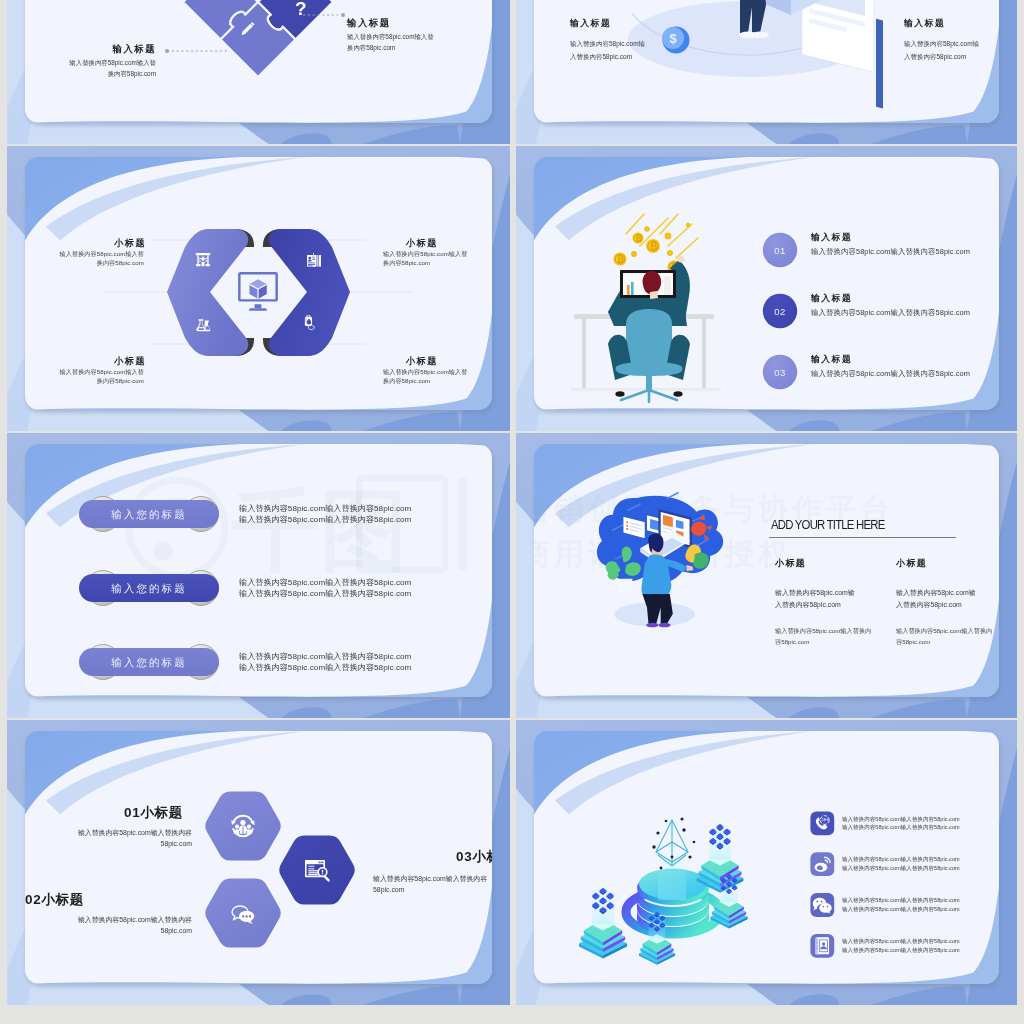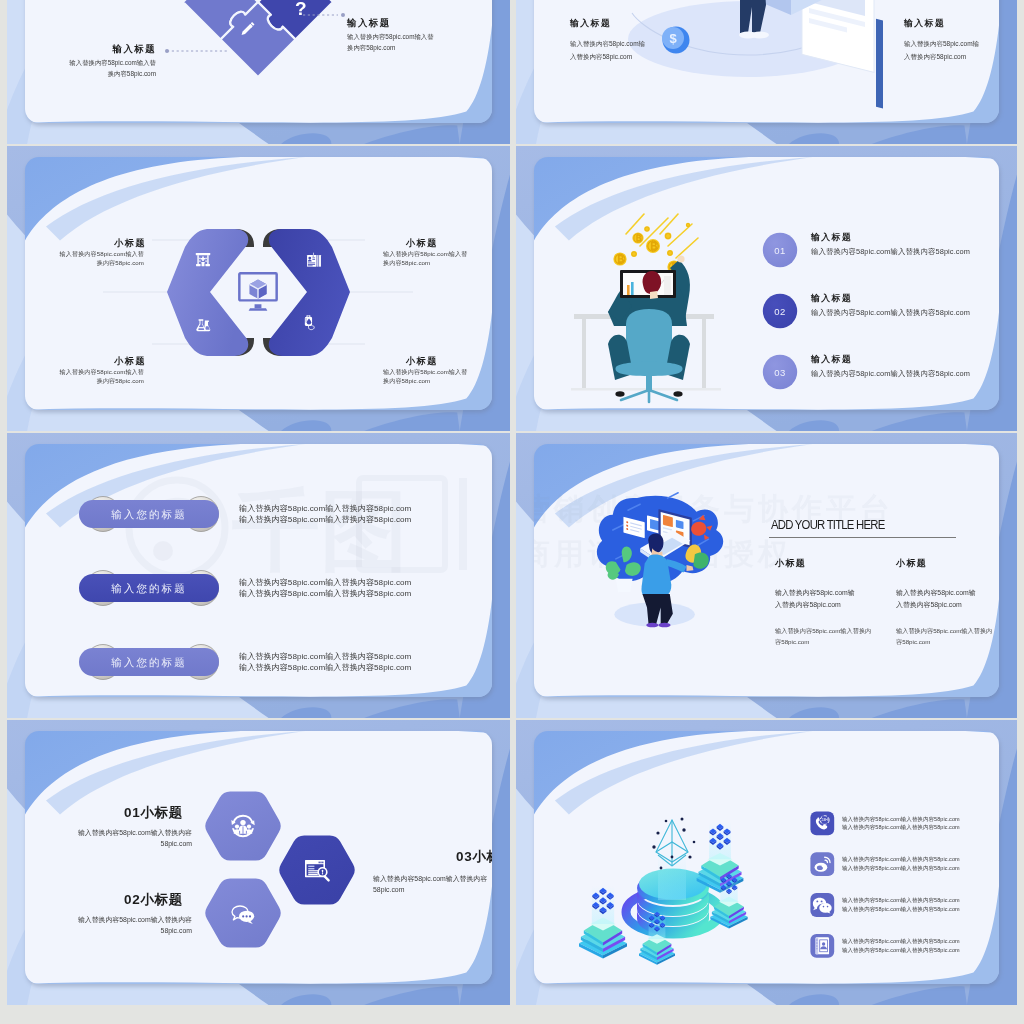--- a/index.html
+++ b/index.html
@@ -438,21 +438,21 @@
               <g fill="#fff">
                 <rect x="17.9" y="12.7" width="1.25" height="3.0" rx=".6"></rect>
                 <circle cx="18.5" cy="16.8" r=".7"></circle>
               </g>
             </g>
           </g>
         </svg>
         <div class="t " style="left:0px;top:73px;width:158px;text-align:right;font-size:13.5px;font-weight:bold;color:#1d1d1d;letter-spacing:.7px;">01小标题</div>
         <div class="t " style="left:0px;top:97px;width:167px;text-align:right;font-size:6.9px;color:#3c3c3c;line-height:1.55;">输入替换内容58pic.com输入替换内容
 58pic.com</div>
-        <div class="t " style="left:0px;top:160px;width:158px;text-align:right;font-size:13.5px;font-weight:bold;color:#1d1d1d;letter-spacing:.7px;">02小标题</div>
+        <div class="t " style="left:0px;top:160px;width:158px;text-align:left;font-size:13.5px;font-weight:bold;color:#1d1d1d;letter-spacing:.7px;">02小标题</div>
         <div class="t " style="left:0px;top:184px;width:167px;text-align:right;font-size:6.9px;color:#3c3c3c;line-height:1.55;">输入替换内容58pic.com输入替换内容
 58pic.com</div>
         <div class="t " style="left:350px;top:117px;width:140px;text-align:right;font-size:13.5px;font-weight:bold;color:#1d1d1d;letter-spacing:.7px;">03小标题</div>
         <div class="t " style="left:348px;top:143px;width:148px;text-align:left;font-size:6.9px;color:#3c3c3c;line-height:1.55;">输入替换内容58pic.com输入替换内容
 58pic.com</div>
       </div>
     </div>
 <div class="card" style="left:516px;top:-141px;width:501px;height:285px;">
       <svg class="bg" width="501" height="285" viewBox="0 0 501 285">
         <defs>

